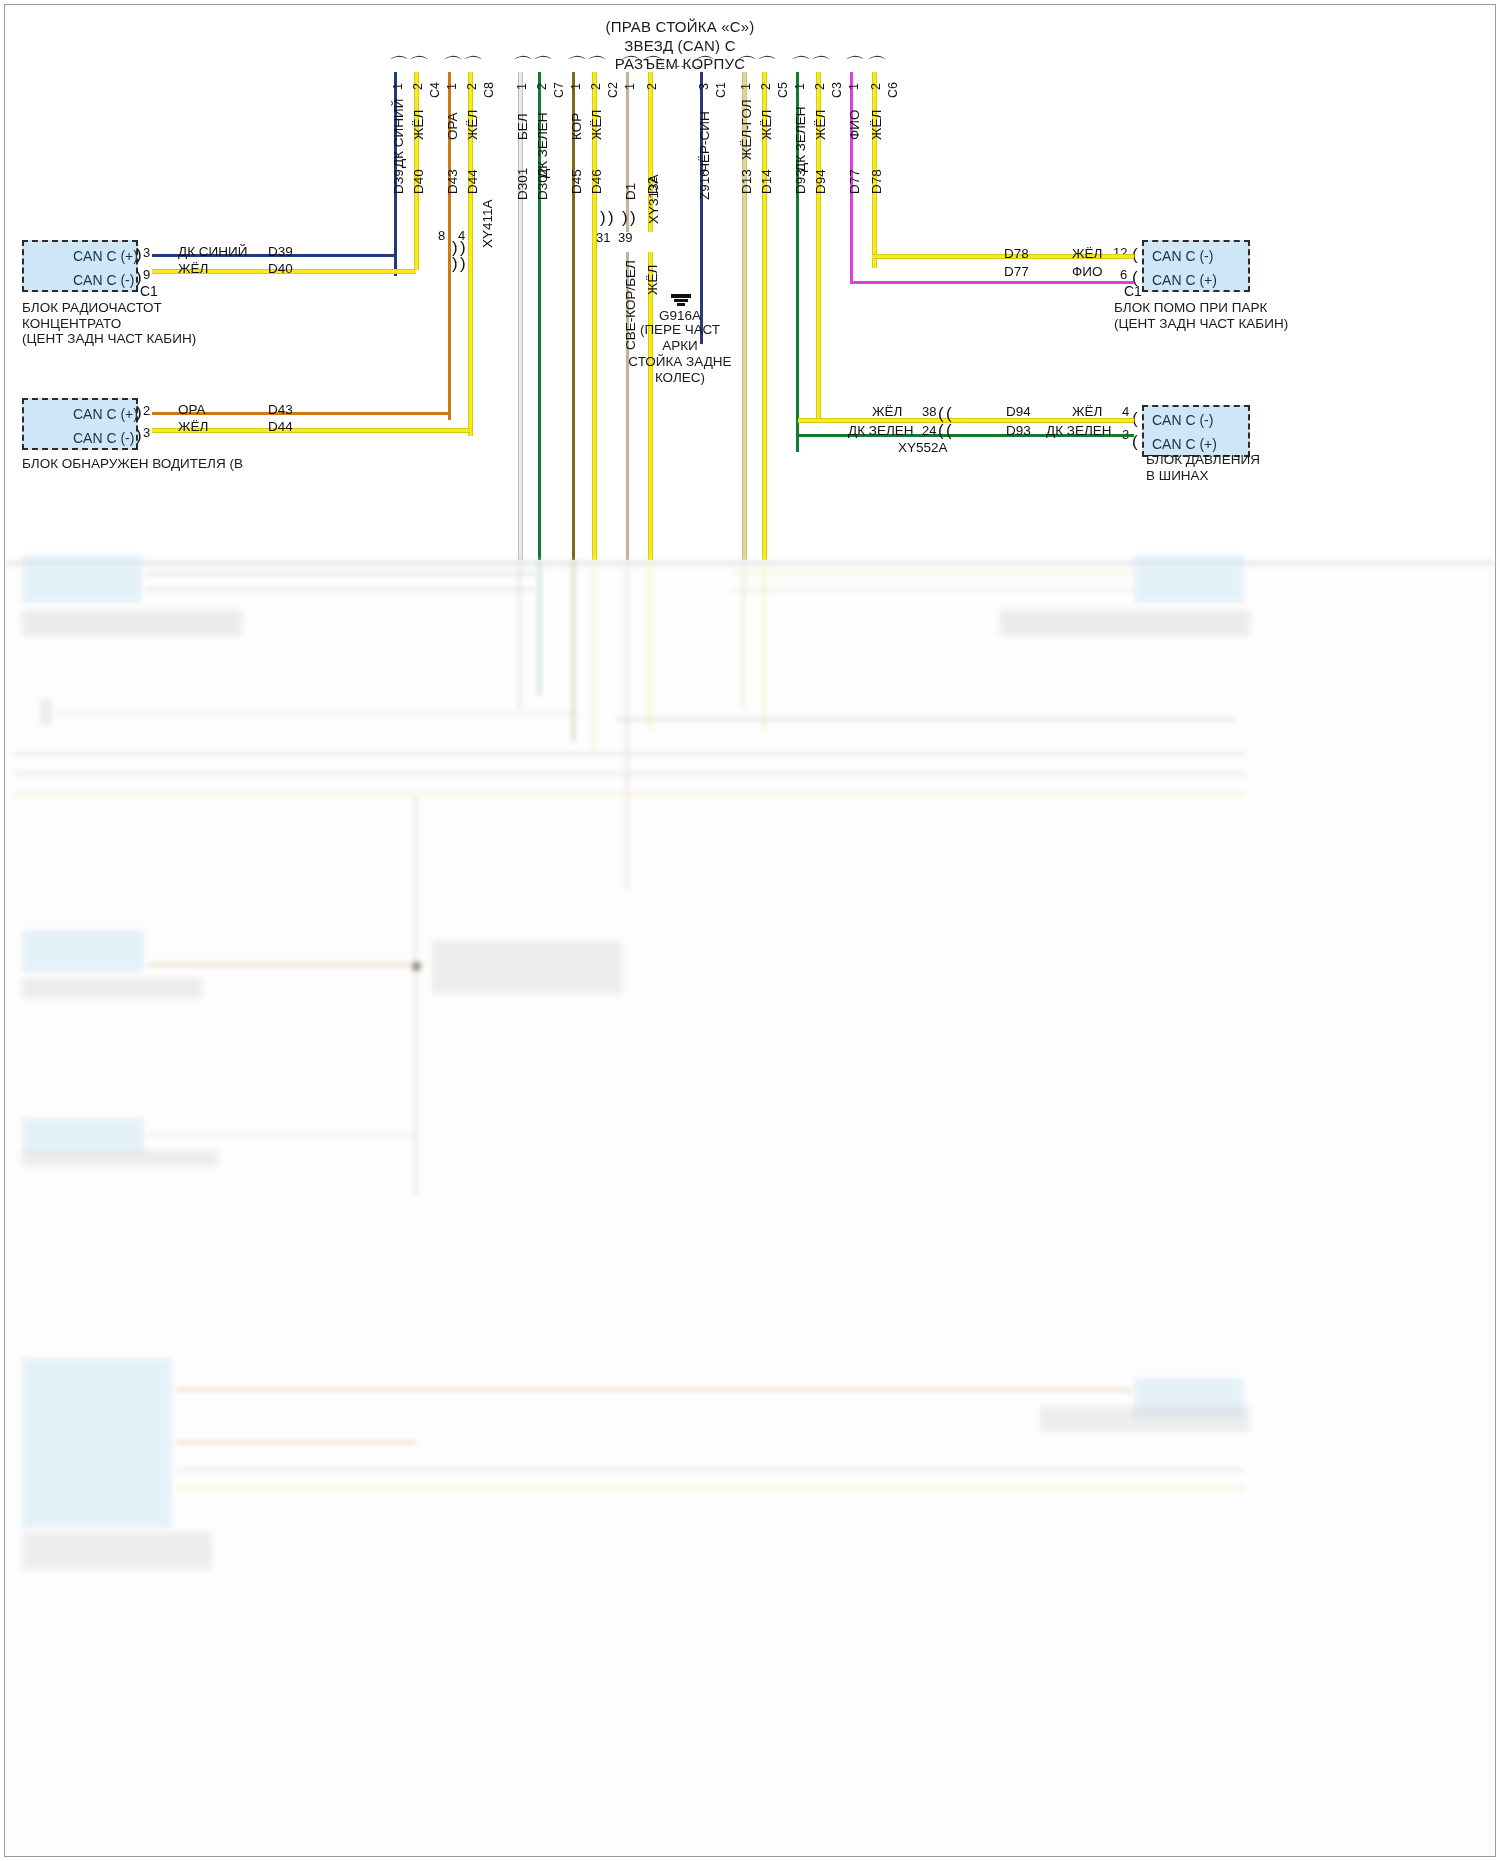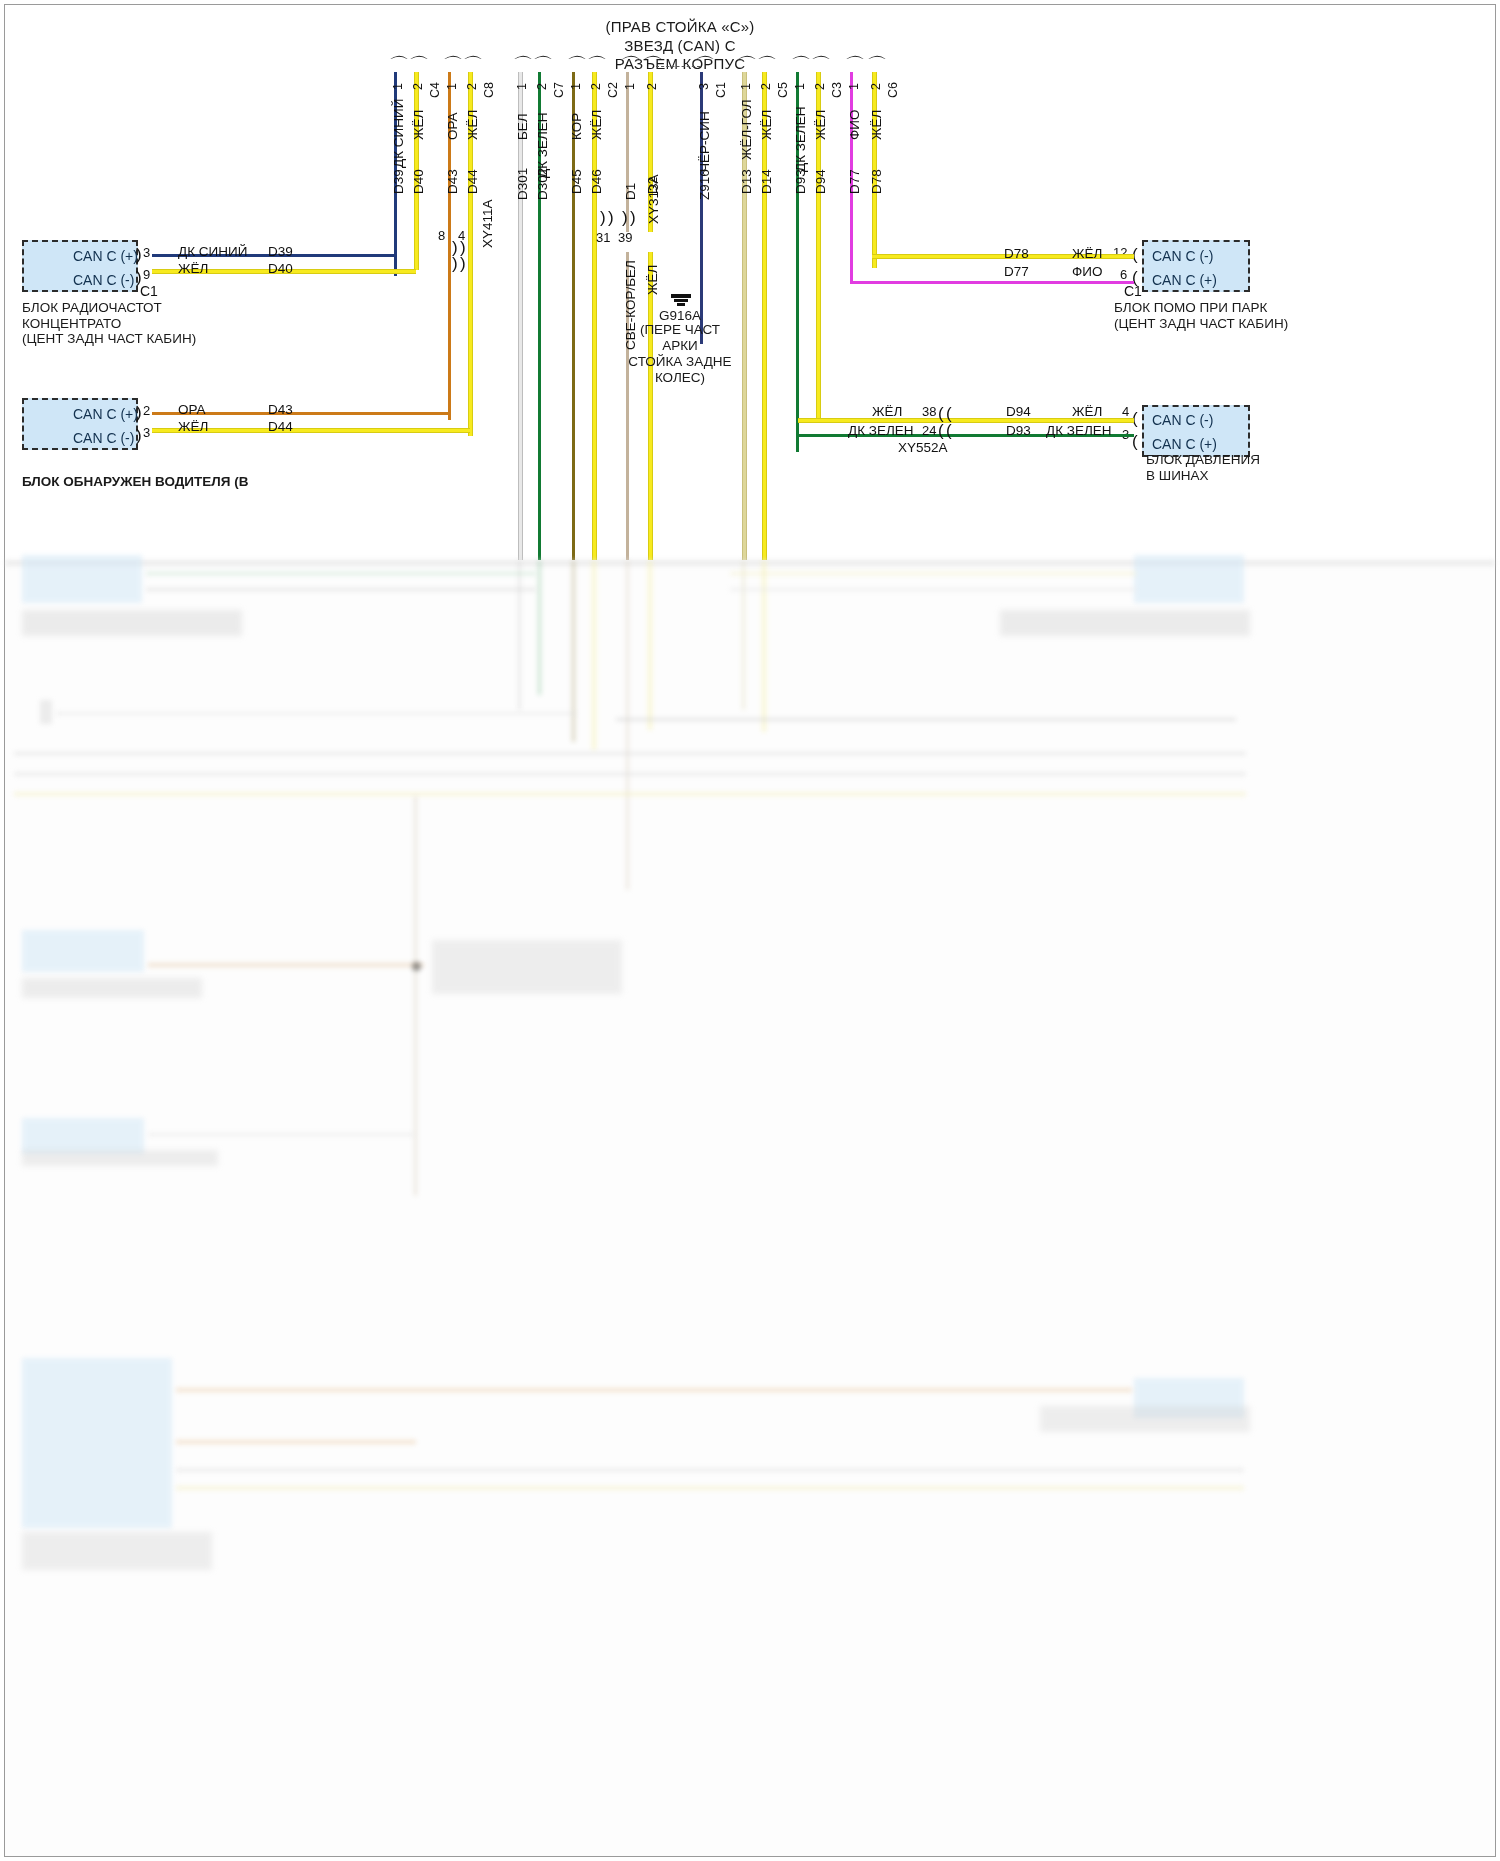--- a/index.html
+++ b/index.html
@@ -187,21 +187,21 @@
   <div class="wlbl" style="left:178px;top:261px;">ЖЁЛ</div>
   <div class="wlbl" style="left:268px;top:261px;">D40</div>
 
   <div class="mod" style="left:22px;top:398px;width:116px;height:52px;"></div>
   <div class="pinlbl" style="left:73px;top:406px;">CAN C (+)</div>
   <div class="pinlbl" style="left:73px;top:430px;">CAN C (-)</div>
   <div class="brk2" style="left:136px;top:407px;">)</div>
   <div class="brk2" style="left:136px;top:430px;">)</div>
   <div class="pinno" style="left:143px;top:403px;">2</div>
   <div class="pinno" style="left:143px;top:425px;">3</div>
-  <div class="modcap" style="left:22px;top:474px;width:280px;font-weight:bold;">БЛОК ОБНАРУЖЕН ВОДИТЕЛЯ (В</div>
+  <div class="modcap" style="left:22px;top:456px;width:280px;">БЛОК ОБНАРУЖЕН ВОДИТЕЛЯ (В</div>
 
   <div class="w hw" style="left:152px;top:412px;width:298px;background:#cc7a18;"></div>
   <div class="w hw" style="left:152px;top:428px;width:318px;background:#f7ea1e;border-top:1px solid #d8cc12;border-bottom:1px solid #d8cc12;"></div>
   <div class="wlbl" style="left:178px;top:402px;">ОРА</div>
   <div class="wlbl" style="left:268px;top:402px;">D43</div>
   <div class="wlbl" style="left:178px;top:419px;">ЖЁЛ</div>
   <div class="wlbl" style="left:268px;top:419px;">D44</div>
 
   <div class="brk2" style="left:452px;top:242px;">)</div>
   <div class="brk2" style="left:460px;top:242px;">)</div>

